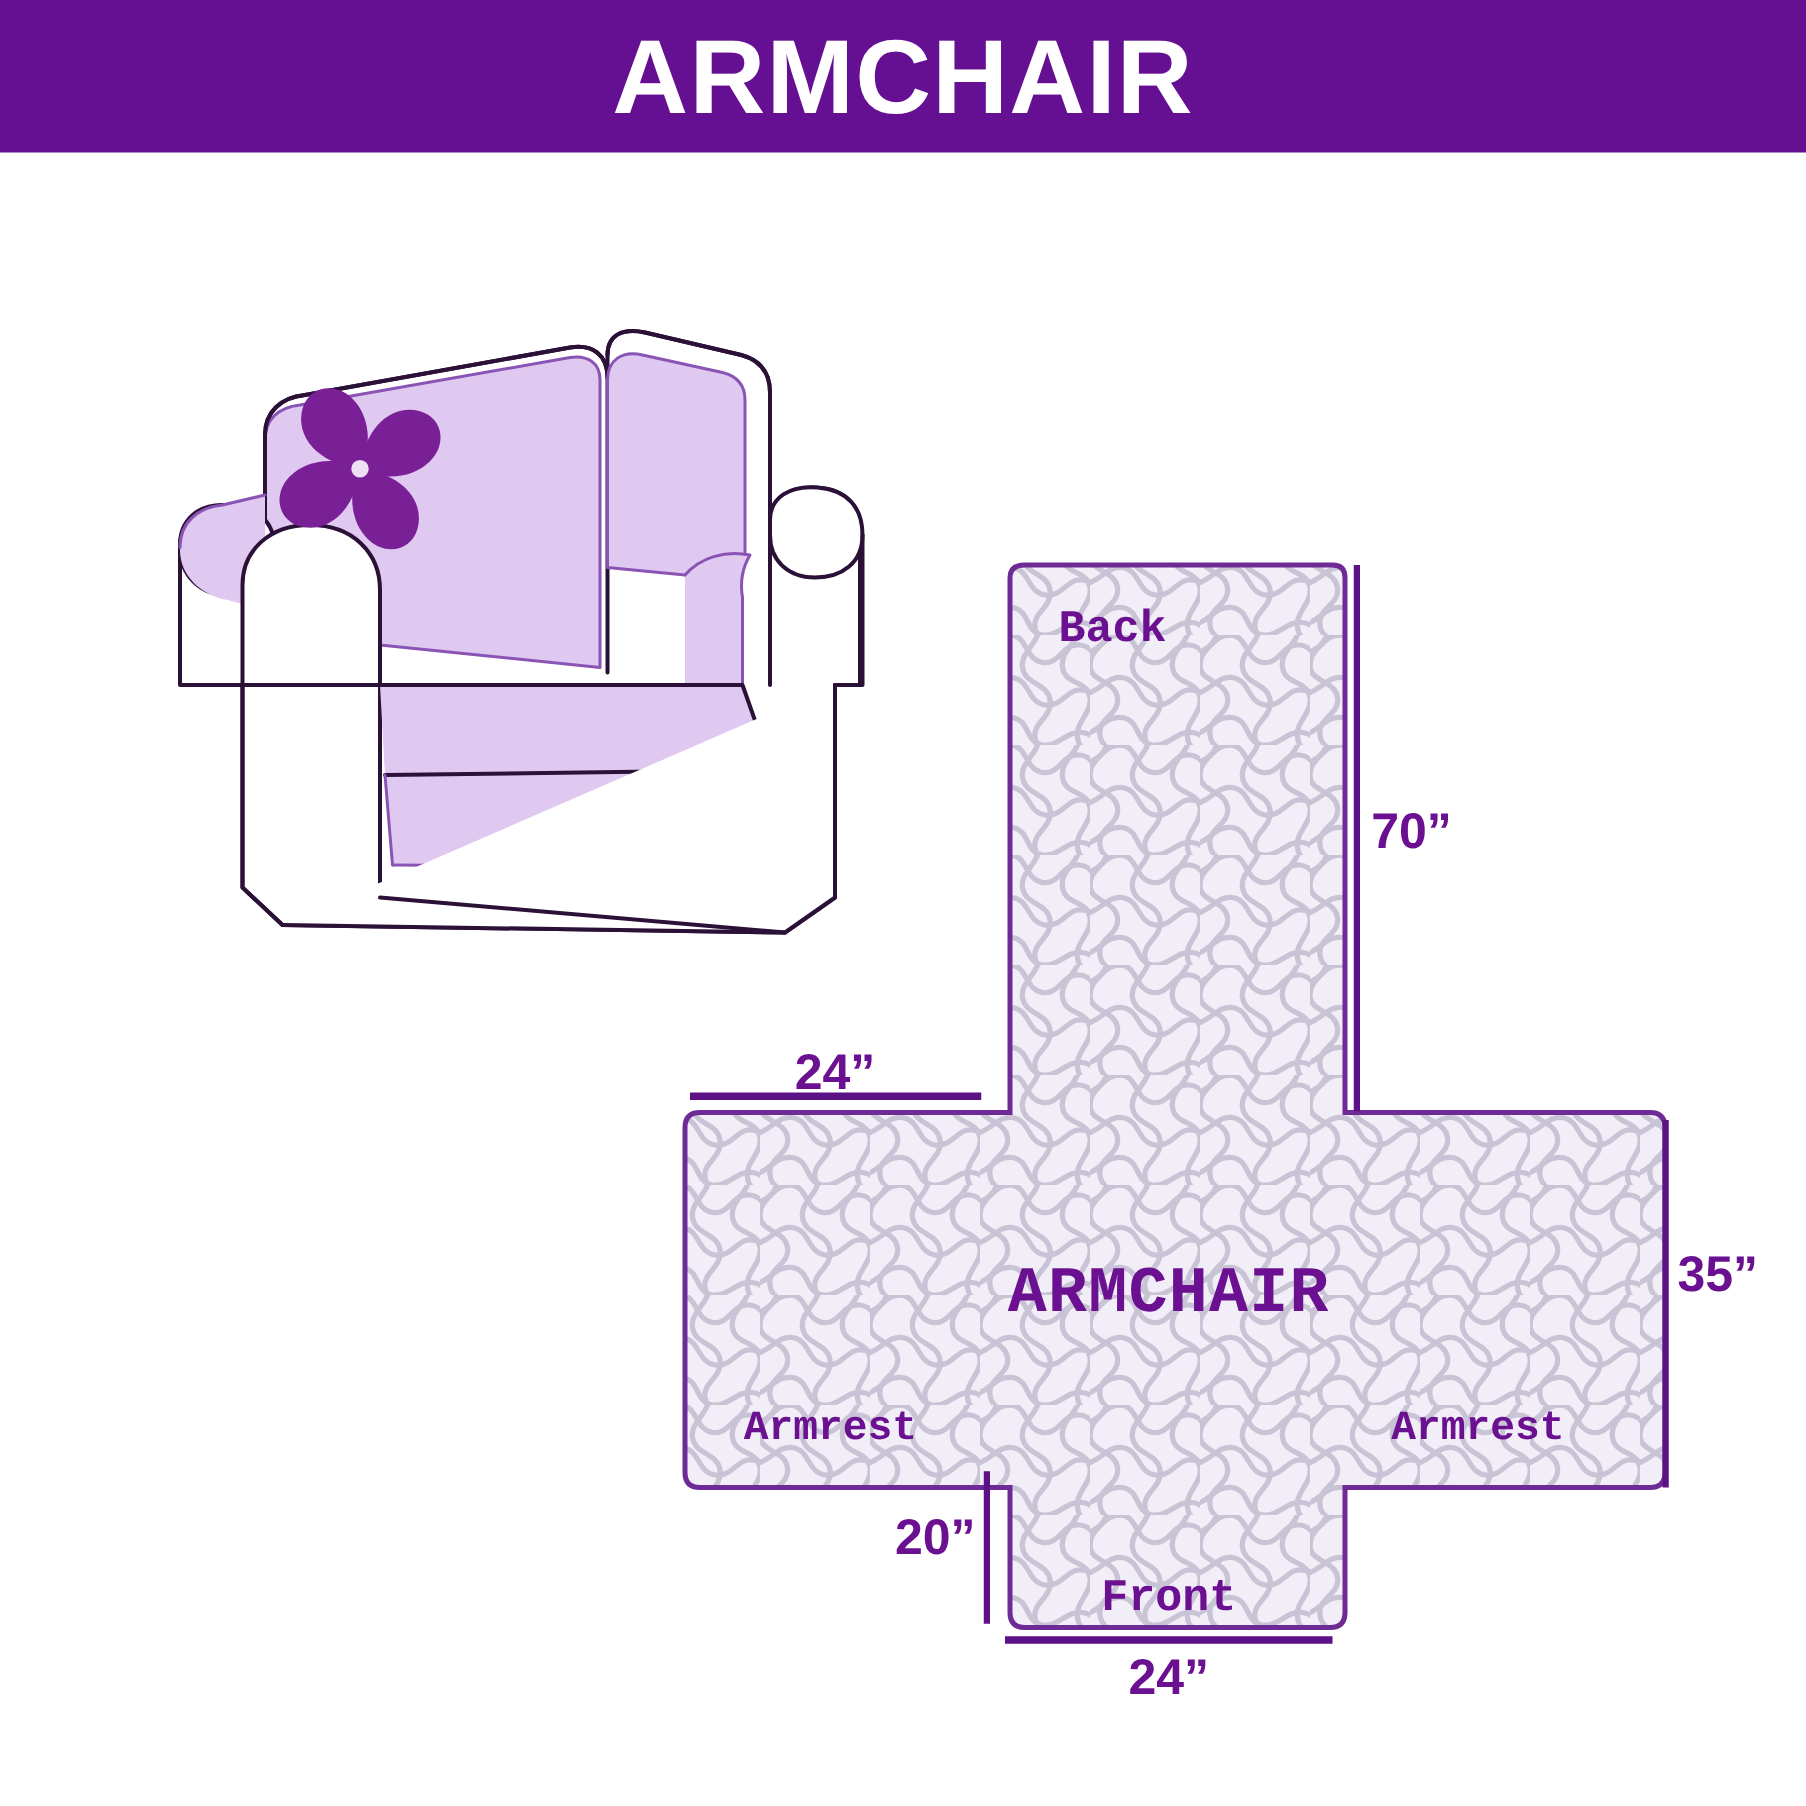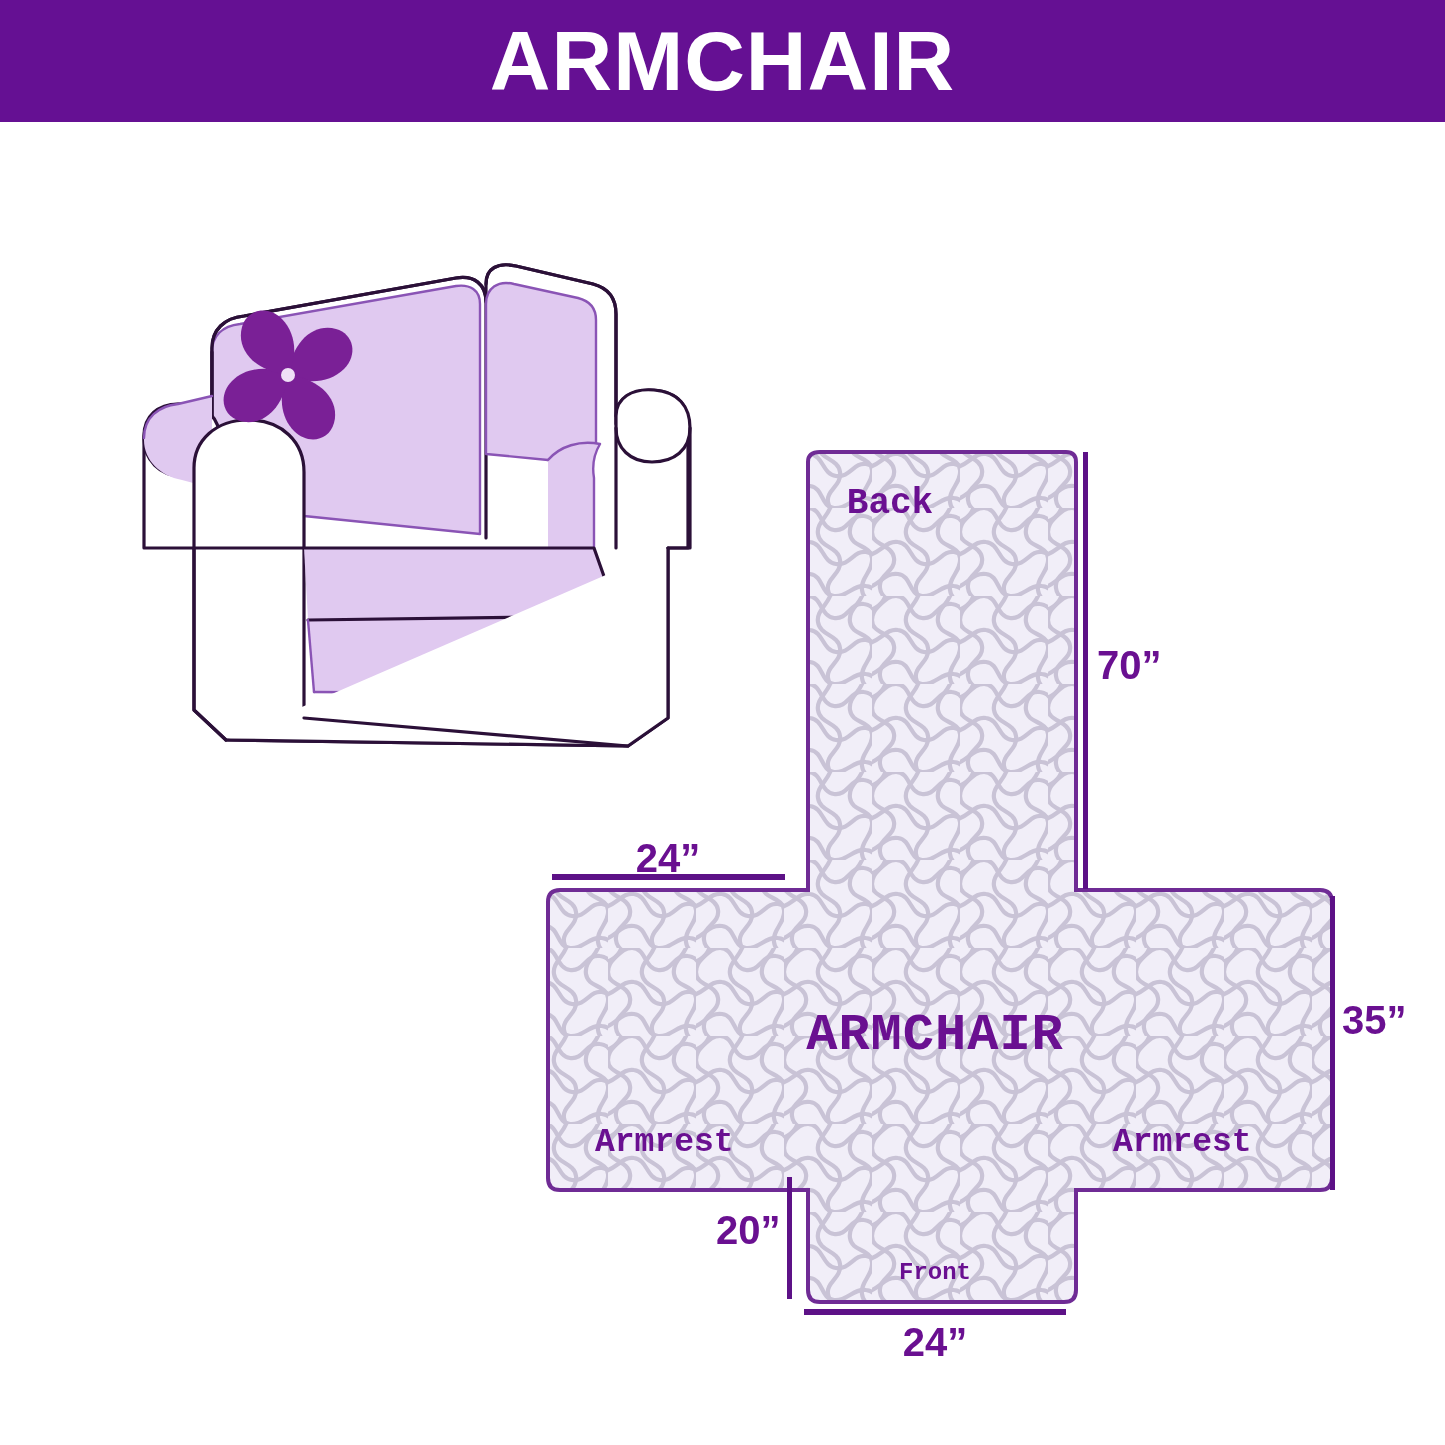--- a/index.html
+++ b/index.html
@@ -61,21 +61,21 @@
     font-weight: bold;
     font-family: Liberation Mono, monospace;
     white-space: nowrap;
     line-height: 1;
     margin-top: 18px;
   }
   #label-back        { left: 890px;  top: 468px;  font-size: 36px; transform: translateX(-50%); }
   #label-armchair    { left: 935px;  top: 992px;  font-size: 52px; transform: translateX(-50%); letter-spacing: 1px;}
   #label-armrest-left{ left: 595px;  top: 1108px; font-size: 33px; }
   #label-armrest-right{left: 1113px; top: 1108px; font-size: 33px; }
-  #label-front       { left: 935px;  top: 1243px; font-size: 24px; transform: translateX(-50%); text-align: right; }
+  #label-front       { left: 935px;  top: 1243px; font-size: 36px; transform: translateX(-50%); text-align: right; }
 
   .dim-label {
     position: absolute;
     color: #6a1091;
     font-weight: bold;
     font-family: "Liberation Sans", sans-serif;
     white-space: nowrap;
     line-height: 1;
     font-size: 40px;
   }

